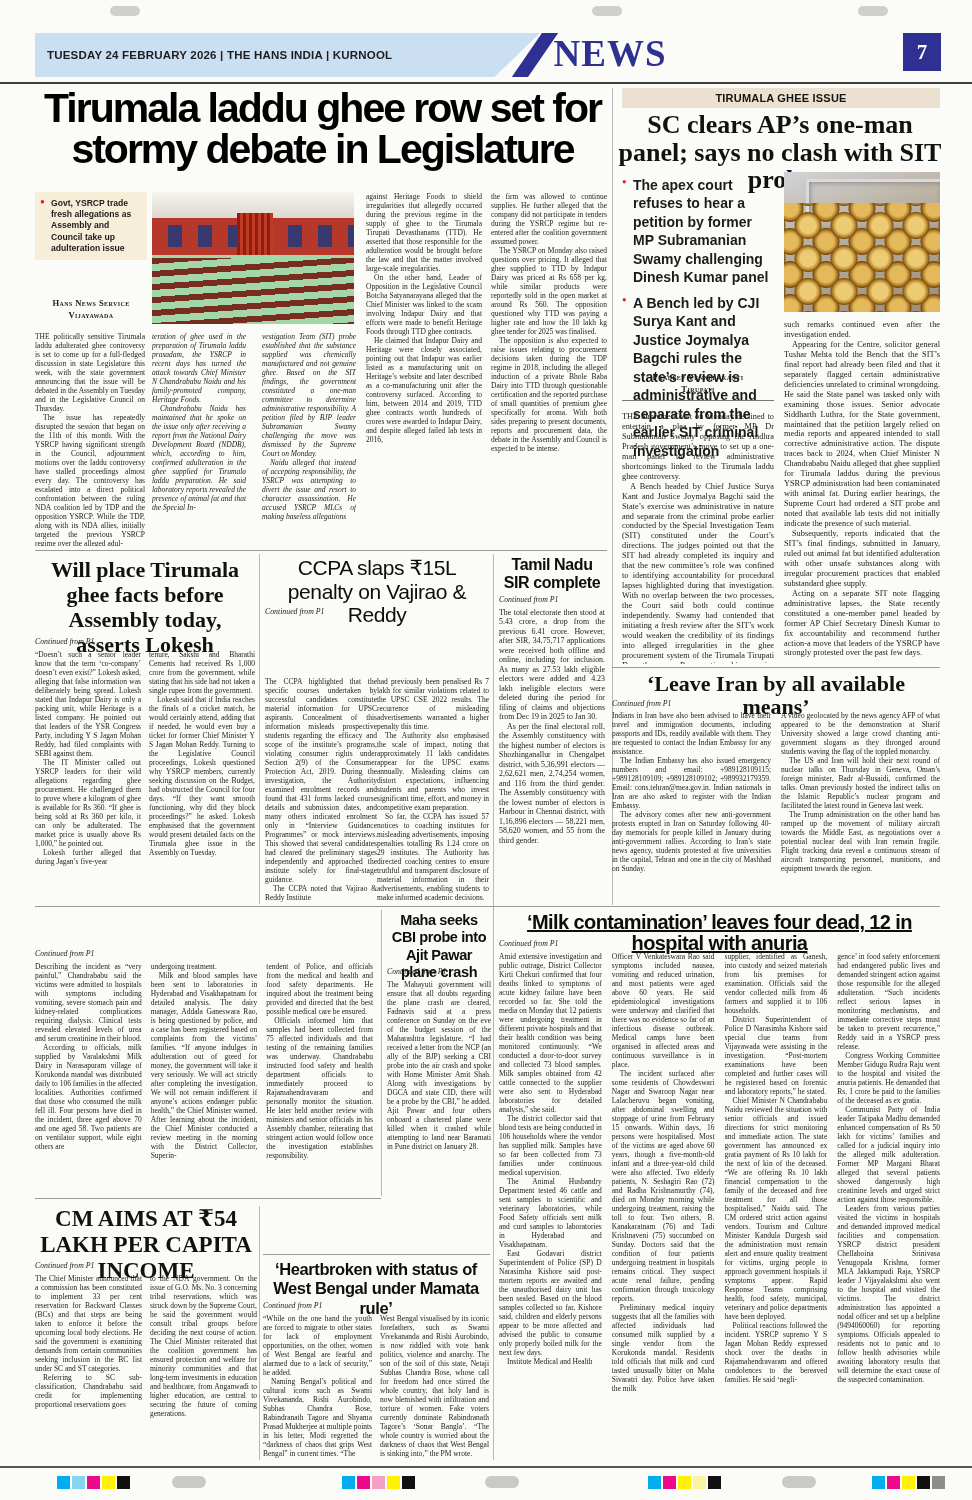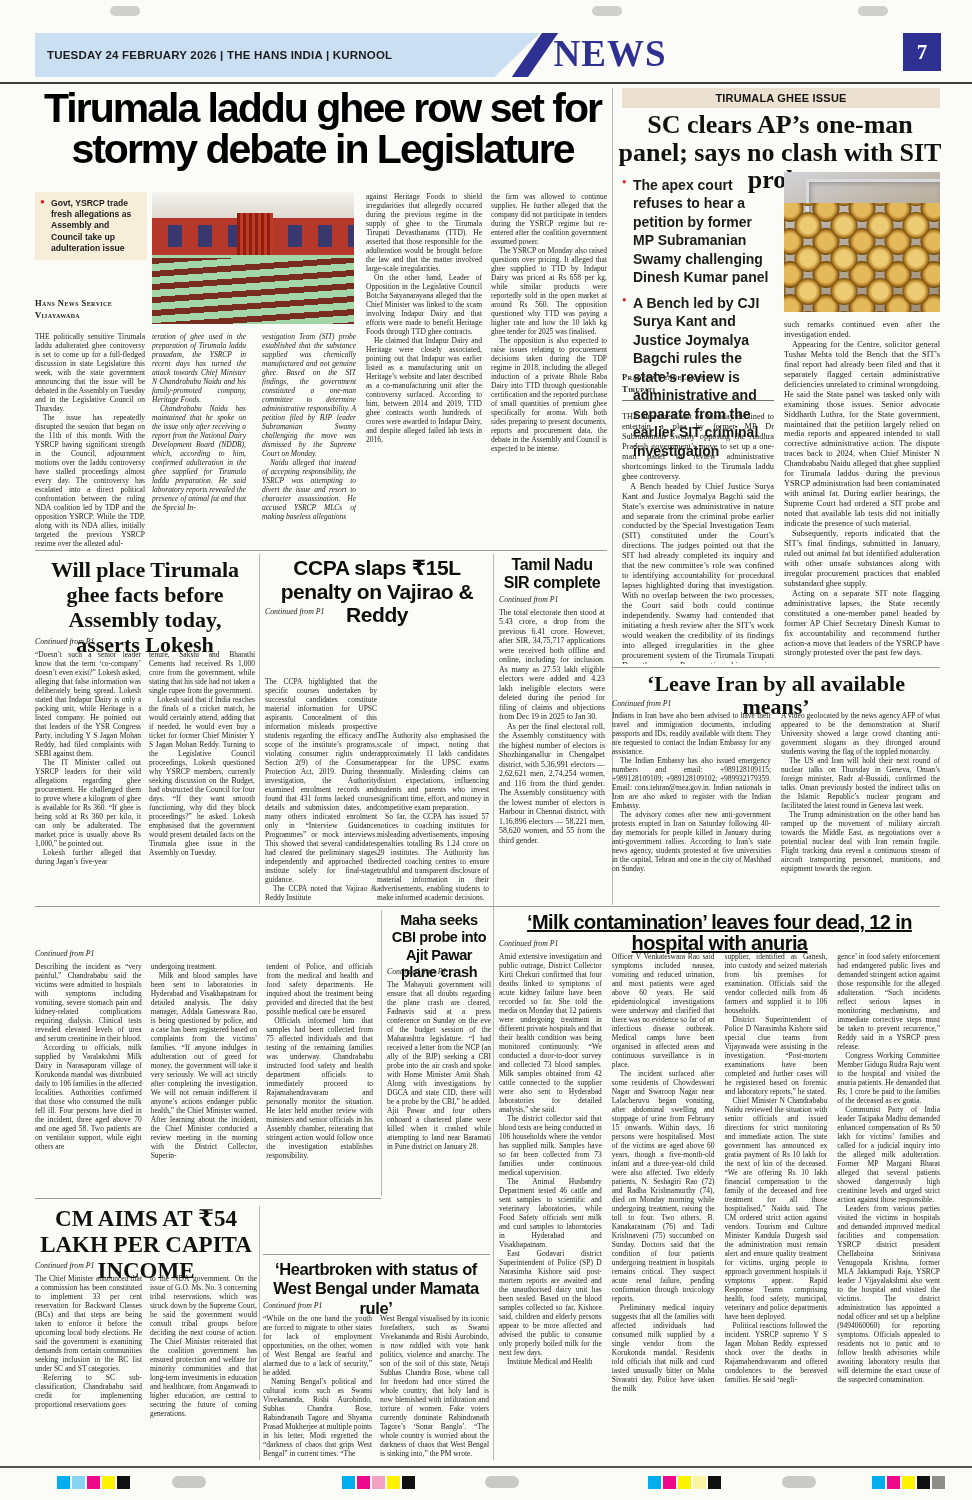--- a/index.html
+++ b/index.html
@@ -28,21 +28,21 @@
               color:#2e3192;font-family:"Liberation Serif","DejaVu Serif",serif;letter-spacing:1px;}
   .page-box{left:903px;top:33px;width:38px;height:38px;background:#2e3192;color:#fff;display:flex;
             align-items:center;justify-content:center;font-size:21px;font-weight:700;}
   .top-pill{top:6px;height:10px;width:30px;border-radius:5px;background:#cfcfcc;}
   
   .main-hl{left:35px;top:88px;width:575px;font-family:"Liberation Sans","DejaVu Sans",sans-serif;
            font-weight:700;font-size:41px;line-height:1.0;letter-spacing:-2px;text-align:center;color:#000000;}
   .hibox{left:35px;top:192px;width:112px;background:#f7eeda;padding:6px 6px 6px 16px;box-sizing:border-box;
          font-family:"Liberation Sans","DejaVu Sans",sans-serif;font-weight:700;font-size:8.6px;line-height:1.3;position:absolute;}
   .hibox::before{content:"●";color:#e02220;position:absolute;left:5px;top:5px;font-size:8px;}
-  .byline{text-align:left;font-variant:small-caps;font-weight:700;font-size:8.6px;line-height:1.35;letter-spacing:.4px;}
+  .byline{text-align:center;font-variant:small-caps;font-weight:700;font-size:8.6px;line-height:1.35;letter-spacing:.4px;}
   .photo{overflow:hidden;position:absolute;}
   
   .ph-ceiling{position:absolute;left:0;top:0;right:0;height:20%;background:linear-gradient(#f4f3ee,#ded9d0);}
   .ph-wall{position:absolute;left:0;top:20%;right:0;height:28%;background:#b5382a;}
   .ph-wall::before{content:"";position:absolute;left:0;top:18%;height:60%;right:0;
         background:repeating-linear-gradient(90deg,transparent 0 16px,#24397b 16px 30px);opacity:.85;}
   .ph-curtain{position:absolute;left:42%;top:16%;width:18%;height:34%;
         background:repeating-linear-gradient(90deg,#8e1d12 0 3px,#c03a24 3px 6px);}
   .ph-floor{position:absolute;left:0;top:48%;right:0;bottom:0;background:#a3d6a8;}
   .ph-desks{position:absolute;left:0;top:50%;right:0;bottom:0;
@@ -194,28 +194,29 @@
         <p>Lokesh further alleged that during Jagan’s five-year</p>
       </div>
     <div class="body">
         <p>tenure, Sakshi and Bharathi Cements had received Rs 1,000 crore from the government, while stating that his side had not taken a single rupee from the government.</p>
         <p>Lokesh said that if India reaches the finals of a cricket match, he would certainly attend, adding that if needed, he would even buy a ticket for former Chief Minister Y S Jagan Mohan Reddy. Turning to the Legislative Council proceedings, Lokesh questioned why YSRCP members, currently seeking discussion on the Budget, had obstructed the Council for four days. “If they want smooth functioning, why did they block proceedings?” he asked. Lokesh emphasised that the government would present detailed facts on the Tirumala ghee issue in the Assembly on Tuesday.</p>
       </div>
   </div>
 
   <div class="abs vsep" style="left:259px;top:554px;height:350px;"></div>
 
-  <div class="abs hl-sans" style="left:265px;top:556px;width:224px;font-size:21px;line-height:1.12;font-weight:700;">CCPA slaps ₹15L penalty on Vajirao &amp; Reddy</div>
+  <div class="abs hl-sans" style="left:265px;top:556px;width:224px;font-size:21px;line-height:1.12;font-weight:400;">CCPA slaps ₹15L penalty on Vajirao &amp; Reddy</div>
   <div class="abs cont" style="left:265px;top:608px;">Continued from P1</div>
   <div class="abs cols" style="left:265px;top:620px;width:224px;height:282px;gap:0;align-items:flex-end;">
     <div class="body">
         <p>The CCPA highlighted that the specific courses undertaken by successful candidates constitute material information for UPSC aspirants. Concealment of this information misleads prospective students regarding the efficacy and scope of the institute’s programs, violating consumer rights under Section 2(9) of the Consumer Protection Act, 2019.  During the investigation, the Authority examined enrolment records and found that 431 forms lacked course details and submission dates, and many others indicated enrolment only in “Interview Guidance Programmes” or mock interviews. This showed that several candidates had cleared the preliminary stages independently and approached the institute solely for final-stage guidance.</p>
         <p>The CCPA noted that Vajirao &amp; Reddy Institute</p>
       </div>
     <div class="body">
+        <p>had previously been penalised Rs 7 lakh for similar violations related to the UPSC CSE 2022 results. The recurrence of misleading advertisements warranted a higher penalty this time.</p>
         <p>The Authority also emphasised the scale of impact, noting that approximately 11 lakh candidates appear for the UPSC exams annually. Misleading claims can distort expectations, influencing students and parents who invest significant time, effort, and money in competitive exam preparation.</p>
         <p>So far, the CCPA has issued 57 notices to coaching institutes for misleading advertisements, imposing penalties totalling Rs 1.24 crore on 29 institutes. The Authority has directed coaching centres to ensure truthful and transparent disclosure of material information in their advertisements, enabling students to make informed academic decisions.</p>
       </div>
   </div>
 
   <div class="abs vsep" style="left:493px;top:554px;height:906px;"></div>
 
   <div class="abs hl-sans" style="left:499px;top:556px;width:106px;font-size:16px;line-height:1.12;">Tamil Nadu SIR complete</div>
   <div class="abs cont" style="left:499px;top:596px;">Continued from P1</div>
   <div class="abs body" style="left:499px;top:608px;width:106px;height:296px;font-size:7.9px;">

